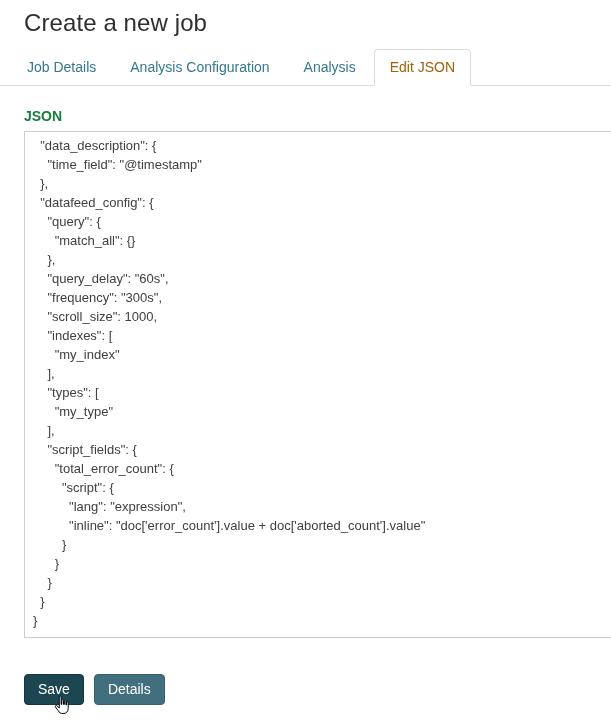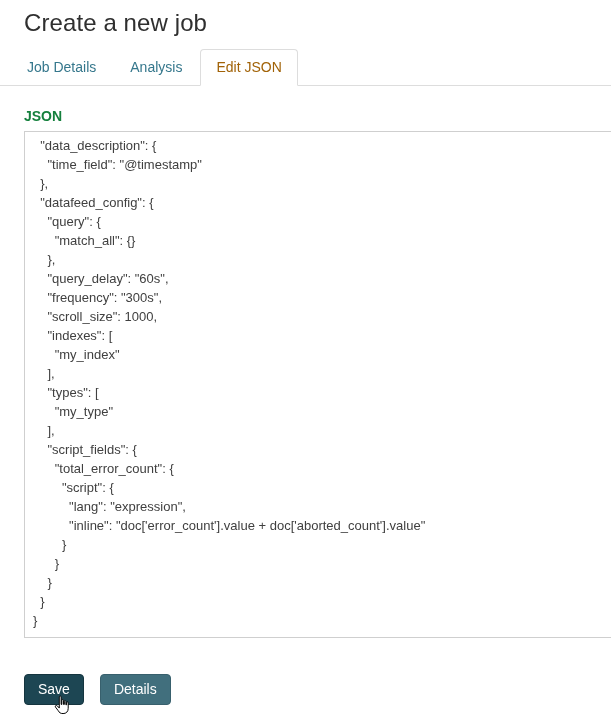--- a/index.html
+++ b/index.html
@@ -79,21 +79,21 @@
     background: #fff;
     border-radius: 0;
   }
 
   
   .btn-row {
     position: absolute;
     left: 24px;
     top: 674px;
     display: flex;
-    gap: 16px;
+    gap: 10px;
   }
   .btn {
     font-family: "Liberation Sans", sans-serif;
     font-size: 14px;
     line-height: 17px;
     color: #ffffff;
     border: 1px solid transparent;
     border-radius: 4px;
     padding: 6px 13px;
     cursor: pointer;
@@ -111,20 +111,23 @@
 </head>
 <body>
 
 <div class="page">
 
   <h1 class="page-title">Create a new job</h1>
 
   <ul class="nav-tabs">
     <li>
       <a>Job Details</a>
+    </li>
+    <li>
+      <a>Analysis Configuration</a>
     </li>
     <li>
       <a>Analysis</a>
     </li>
     <li class="active">
       <a>Edit JSON</a>
     </li>
   </ul>
 
   <label class="json-label">JSON</label>

